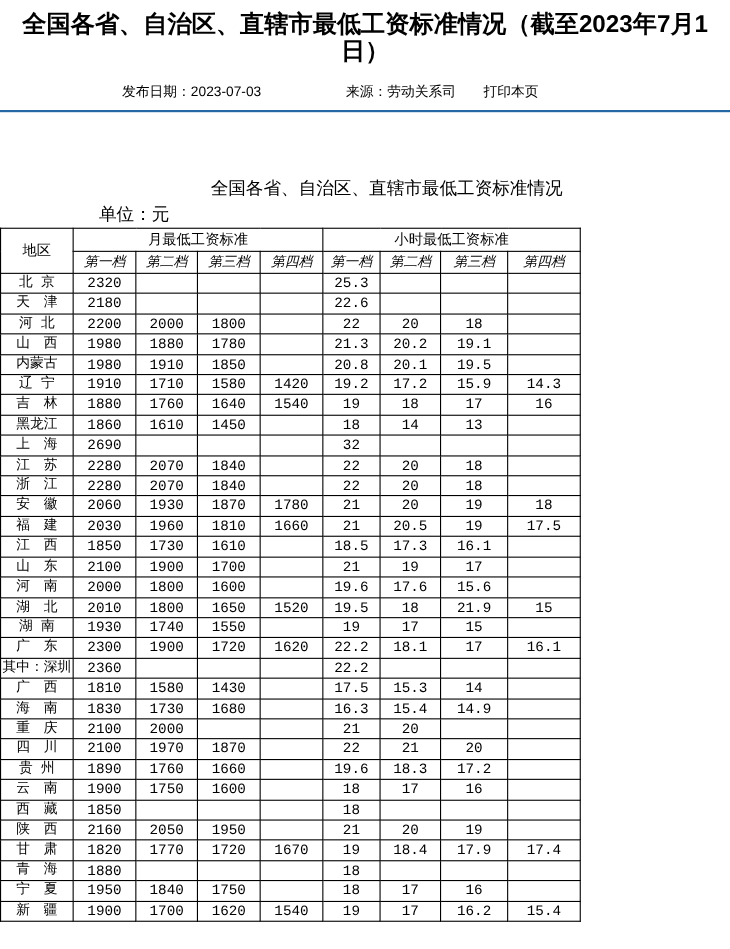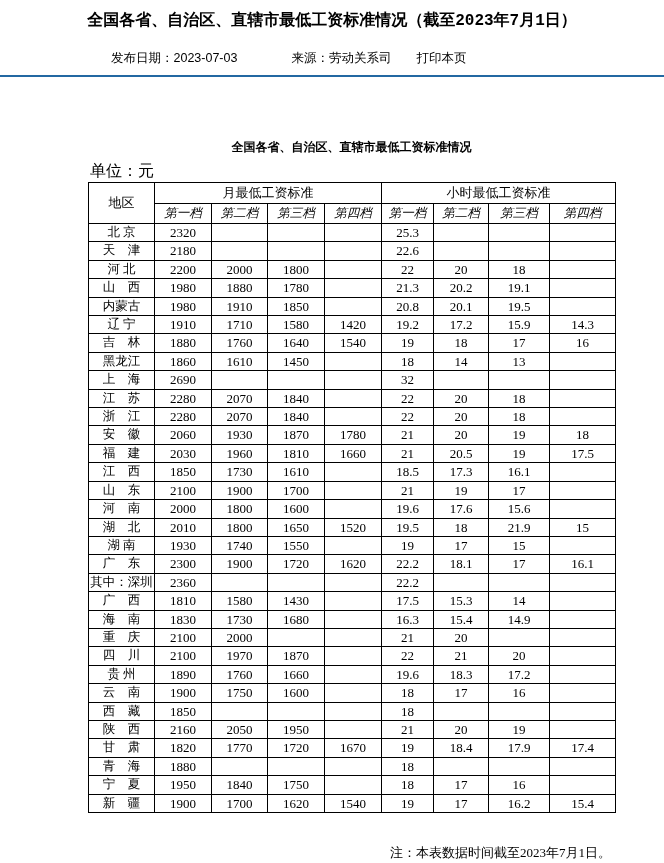--- a/index.html
+++ b/index.html
@@ -2,70 +2,68 @@
 <html><head>
 <meta charset="utf-8">
 <style>
   * { margin: 0; padding: 0; box-sizing: border-box; }
   html, body { width: 664px; height: 863px; background: #ffffff; color: #000000; }
   body { font-family: "Liberation Serif", serif; overflow: hidden; }
 
   .page-title {
     padding-top: 9px;
     text-align: center;
-    font-family: Liberation Mono, monospace;
+    font-family: Liberation Sans, sans-serif;
     font-weight: bold;
-    font-size: 16px;
+    font-size: 22px;
     line-height: 25px;
     color: #000000;
   }
 
   .meta-row {
     margin-top: 17px;
     padding-left: 111px;
     display: flex;
     align-items: baseline;
     font-family: "Liberation Sans", sans-serif;
     font-size: 12.5px;
     line-height: 14px;
     white-space: nowrap;
   }
-  .meta-source { margin-left: 54px; }
+  .meta-source { margin-left: 77px; }
   .meta-print { margin-left: 25px; cursor: pointer; }
 
   .divider {
     margin-top: 10px;
     width: 664px;
     border-top: 2px solid #2368a2;
   }
 
   .table-title {
     margin-top: 61px;
     margin-left: 88px;
     width: 527px;
     text-align: center;
-    font-size: 12px;
+    font-size: 16px;
     line-height: 18px;
-    font-weight: bold;
   }
 
   .unit-label {
     margin-top: 8px;
     margin-left: 90px;
     font-size: 16px;
     line-height: 14px;
   }
 
   table.wage-table {
     margin-top: 4px;
-    margin-left: 88px;
     width: 528px;
     border-collapse: collapse;
     table-layout: fixed;
-    font-family: Liberation Serif, serif;
+    font-family: Liberation Mono, monospace;
   }
   table.wage-table th, table.wage-table td {
     border: 1px solid #000000;
     text-align: center;
     vertical-align: middle;
     padding: 0;
     overflow: hidden;
     white-space: nowrap;
   }
   table.wage-table th {

